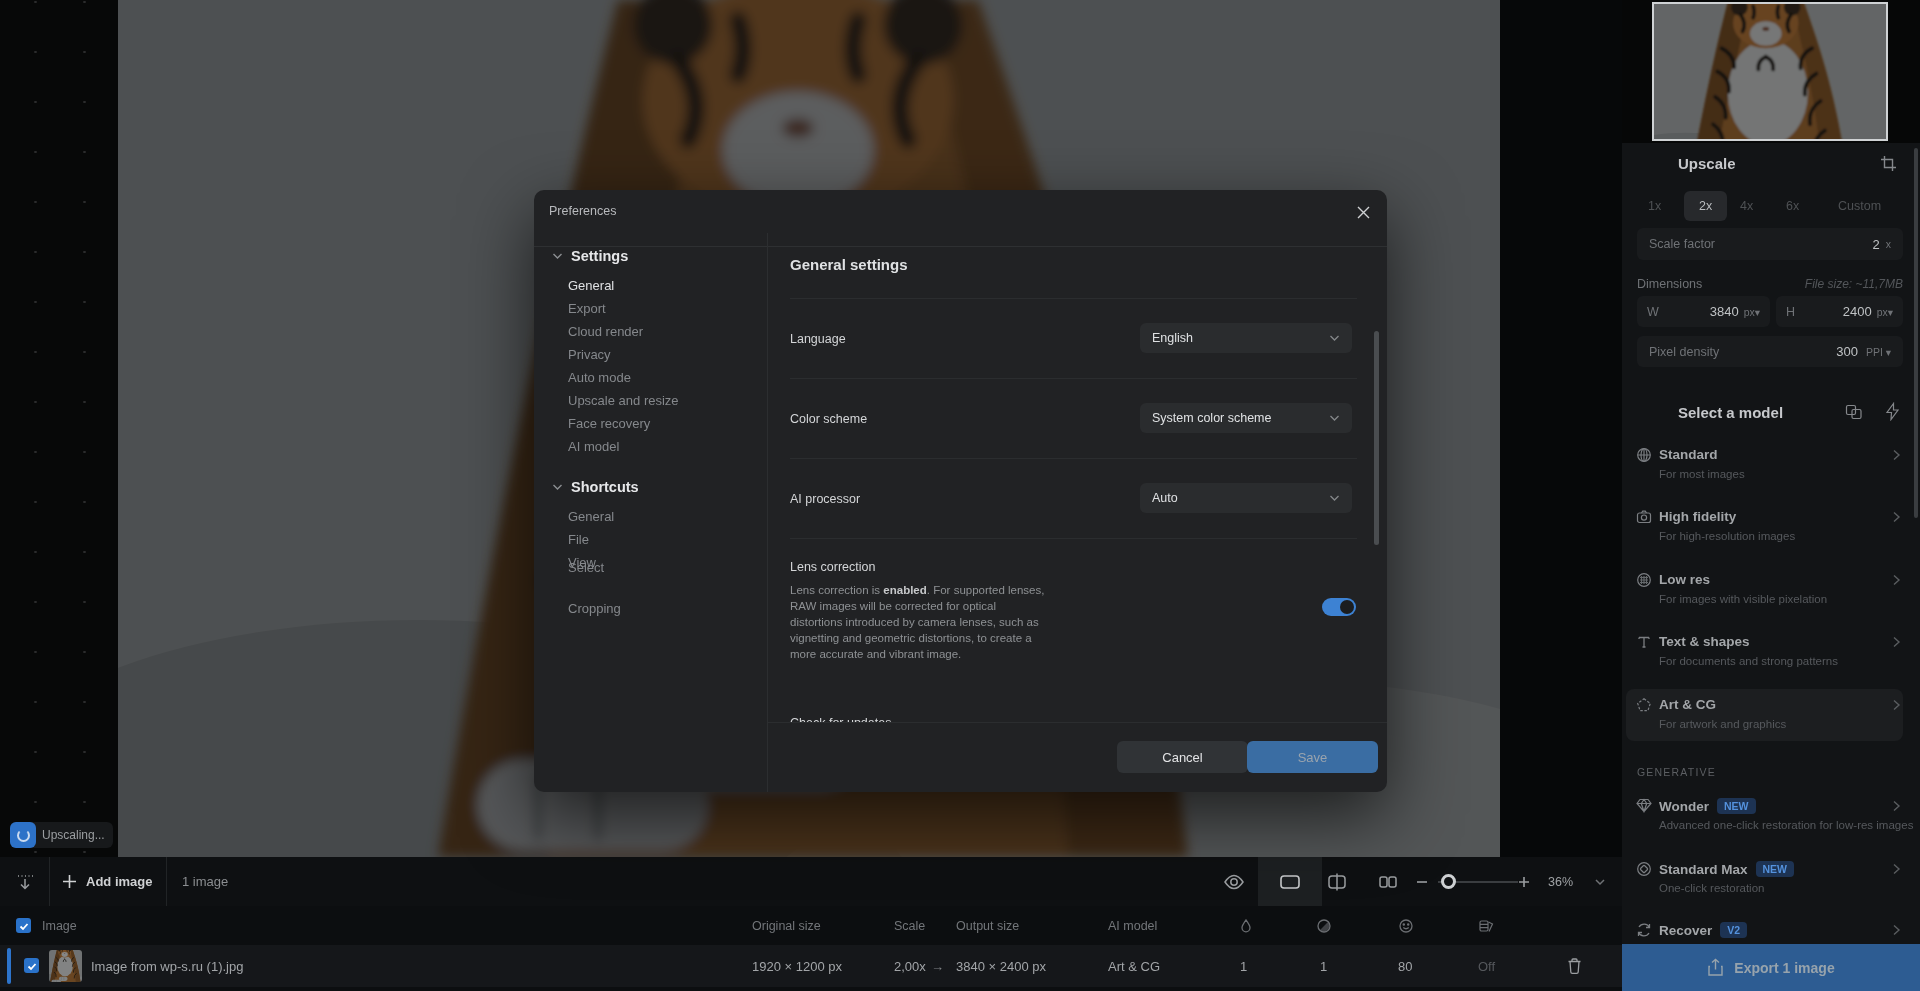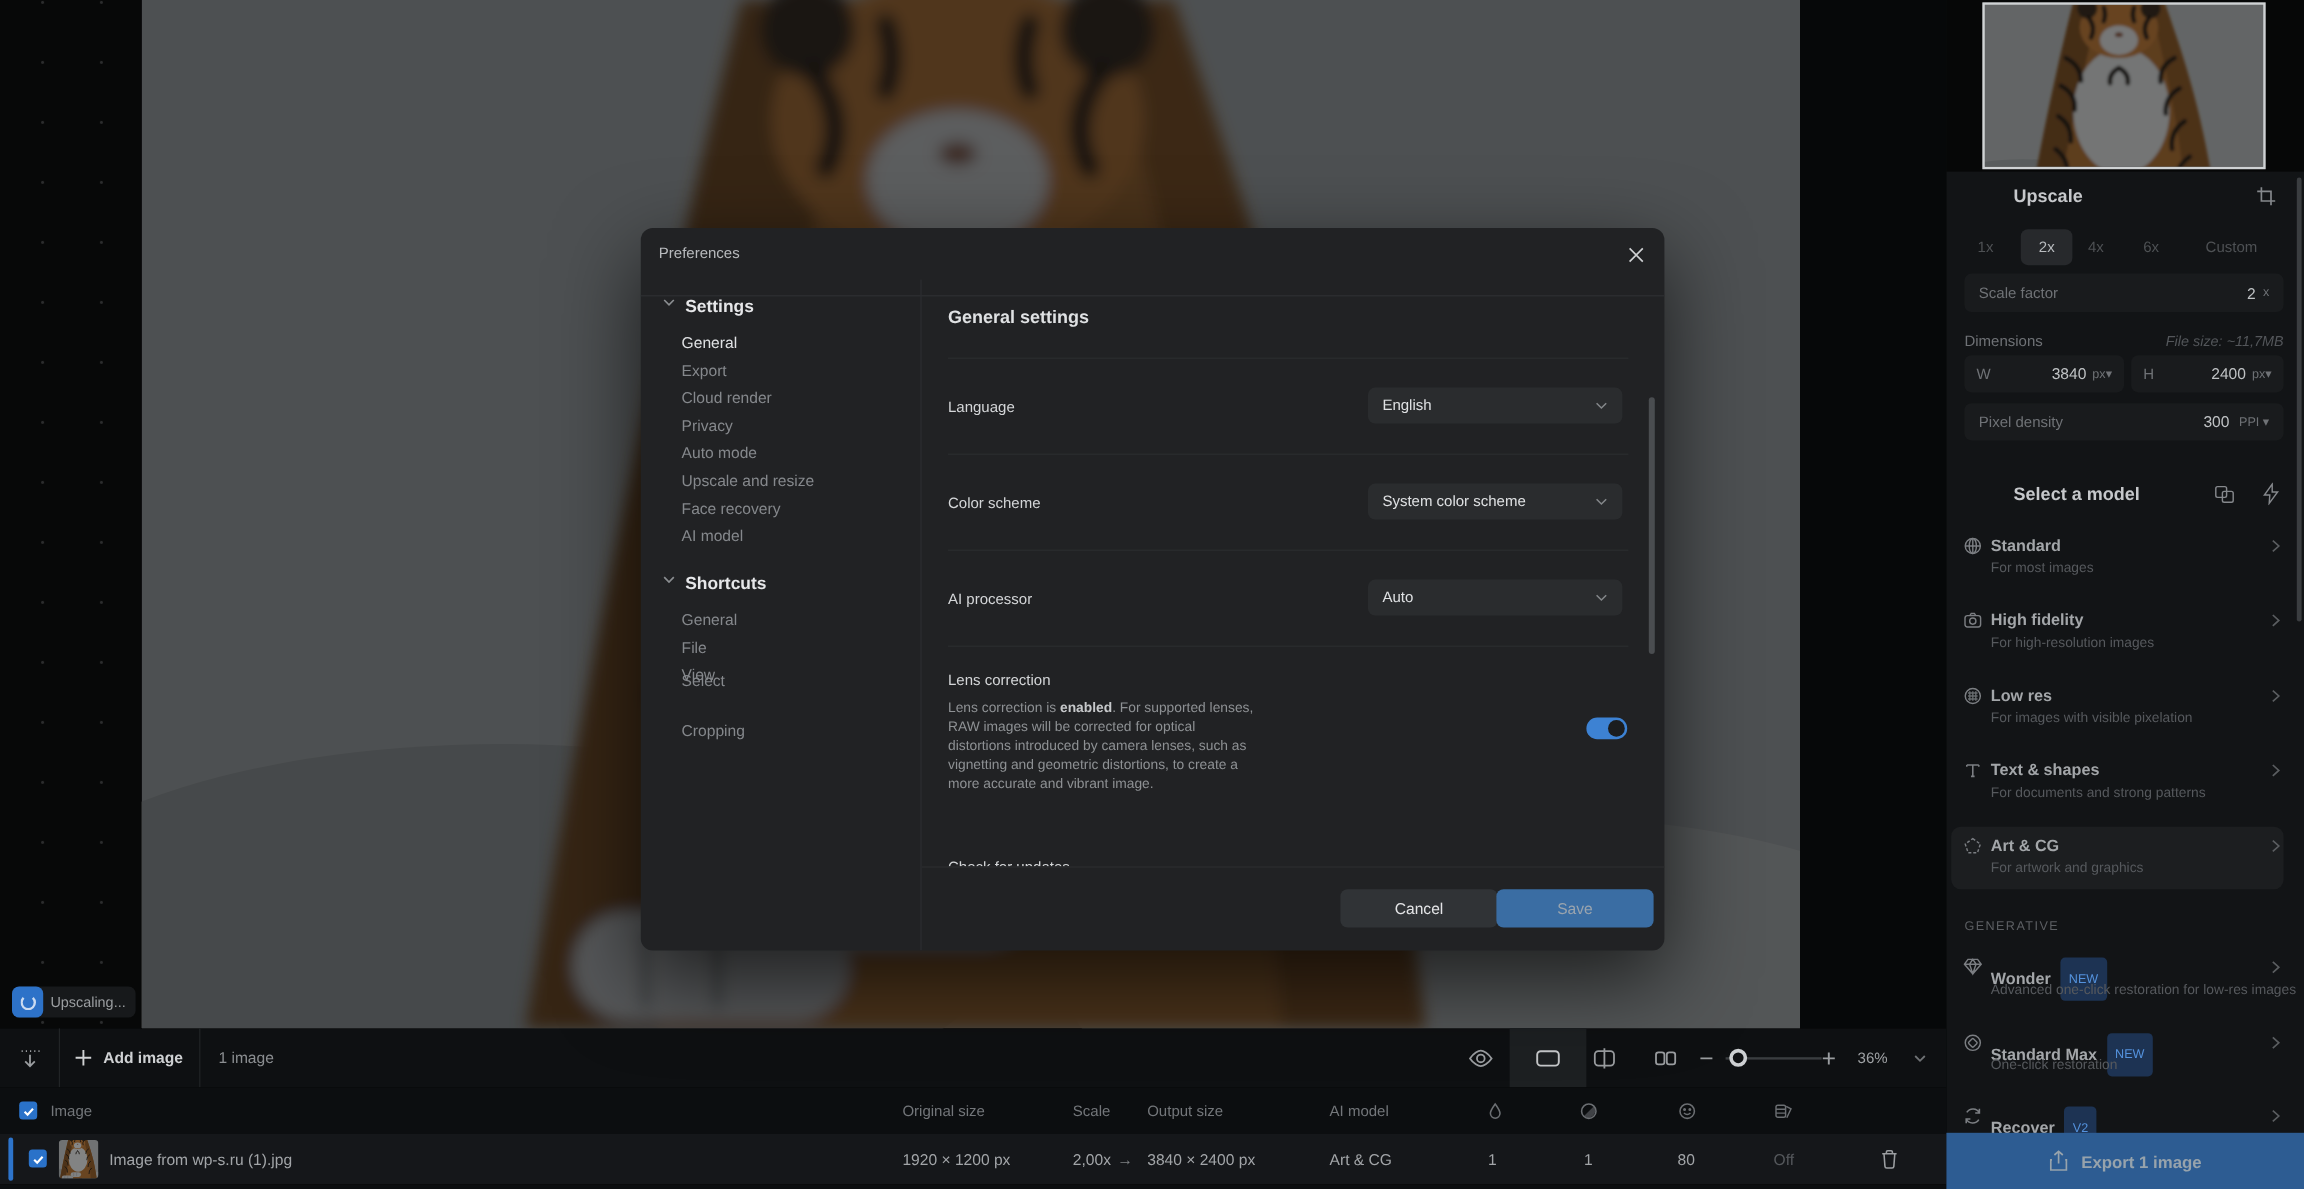--- a/index.html
+++ b/index.html
@@ -74,36 +74,36 @@
   .card .unit { font-size:10.5px; color:#6f7276; }
   .dim-label { position:absolute; font-size:12.5px; color:#6f7276; }
   .filesize { position:absolute; font-size:12px; font-style:italic; color:#53565a; }
   .model-row { position:absolute; left:4px; width:290px; }
   .model-name { position:absolute; left:33px; top:0; font-size:13.5px; font-weight:bold; color:#a3a6a9; }
   .model-desc { position:absolute; left:33px; top:21px; font-size:11.5px; color:#56595d; white-space:nowrap; }
   .model-ic { position:absolute; left:10px; top:0px; color:#7b7e82; }
   .model-chev { position:absolute; right:14px; top:1px; color:#5a5d60; }
   .model-card { position:absolute; left:4px; top:689px; width:277px; height:52px; background:#1c1e20; border-radius:8px; }
   .badge { display:inline-block; margin-left:8px; background:#1d3353; color:#5492dd; font-size:10.5px;
-    font-weight:normal; border-radius:4px; padding:12px 7px; vertical-align:1px; }
+    font-weight:bold; border-radius:4px; padding:2px 7px; vertical-align:1px; }
   .generative { position:absolute; left:15px; top:766px; font-size:10.5px; letter-spacing:1.2px; color:#5c5f63; }
   .export-btn { position:absolute; left:0; top:944px; width:298px; height:47px; background:#2d5c92;
     display:flex; align-items:center; justify-content:center; gap:10px; color:#97a3ac;
     font-size:14px; font-weight:bold; }
   .rp-scrollbar { position:absolute; right:2px; top:148px; width:4px; height:370px; background:#3a3d40; border-radius:2px; }
 
   
   .overlay-shadow { left:534px; top:190px; width:853px; height:602px; border-radius:10px;
     box-shadow:0 24px 70px rgba(0,0,0,.65); z-index:10; background:#212224; overflow:hidden; }
   .dlg-header { position:absolute; left:0; top:0; width:853px; height:57px; border-bottom:1px solid #2e3032; }
   .dlg-title { position:absolute; left:15px; top:14px; font-size:12.5px; color:#b8babd; }
   .dlg-close { position:absolute; right:14px; top:12px; width:20px; height:20px; color:#cfd1d3;
     display:flex; align-items:center; justify-content:center; }
   .dlg-side { position:absolute; left:0; top:43px; width:234px; height:559px; border-right:1px solid #2c2e30; }
-  .side-head { position:absolute; left:18px; display:flex; align-items:flex-start; gap:8px;
+  .side-head { position:absolute; left:18px; display:flex; align-items:center; gap:8px;
     font-size:14.5px; font-weight:bold; color:#e6e7e9; }
   .side-head .chev { color:#8b8e91; }
   .side-item { position:absolute; left:34px; font-size:13px; color:#85888c; }
   .side-item.active { color:#dfe1e3; }
   .dlg-content { position:absolute; left:234px; top:43px; width:619px; height:489px; overflow:hidden; }
   .content-heading { position:absolute; left:22px; top:23px; font-size:15px; font-weight:bold; color:#dfe1e3; }
   .hsep { position:absolute; left:22px; width:567px; height:1px; background:#2b2d2f; }
   .set-label { position:absolute; left:22px; font-size:12.5px; color:#d4d6d8; }
   .dropdown { position:absolute; left:372px; width:212px; height:30px; background:#2a2c2e; border-radius:6px;
     display:flex; align-items:center; padding:0 12px; font-size:12.5px; color:#dfe1e3; }

